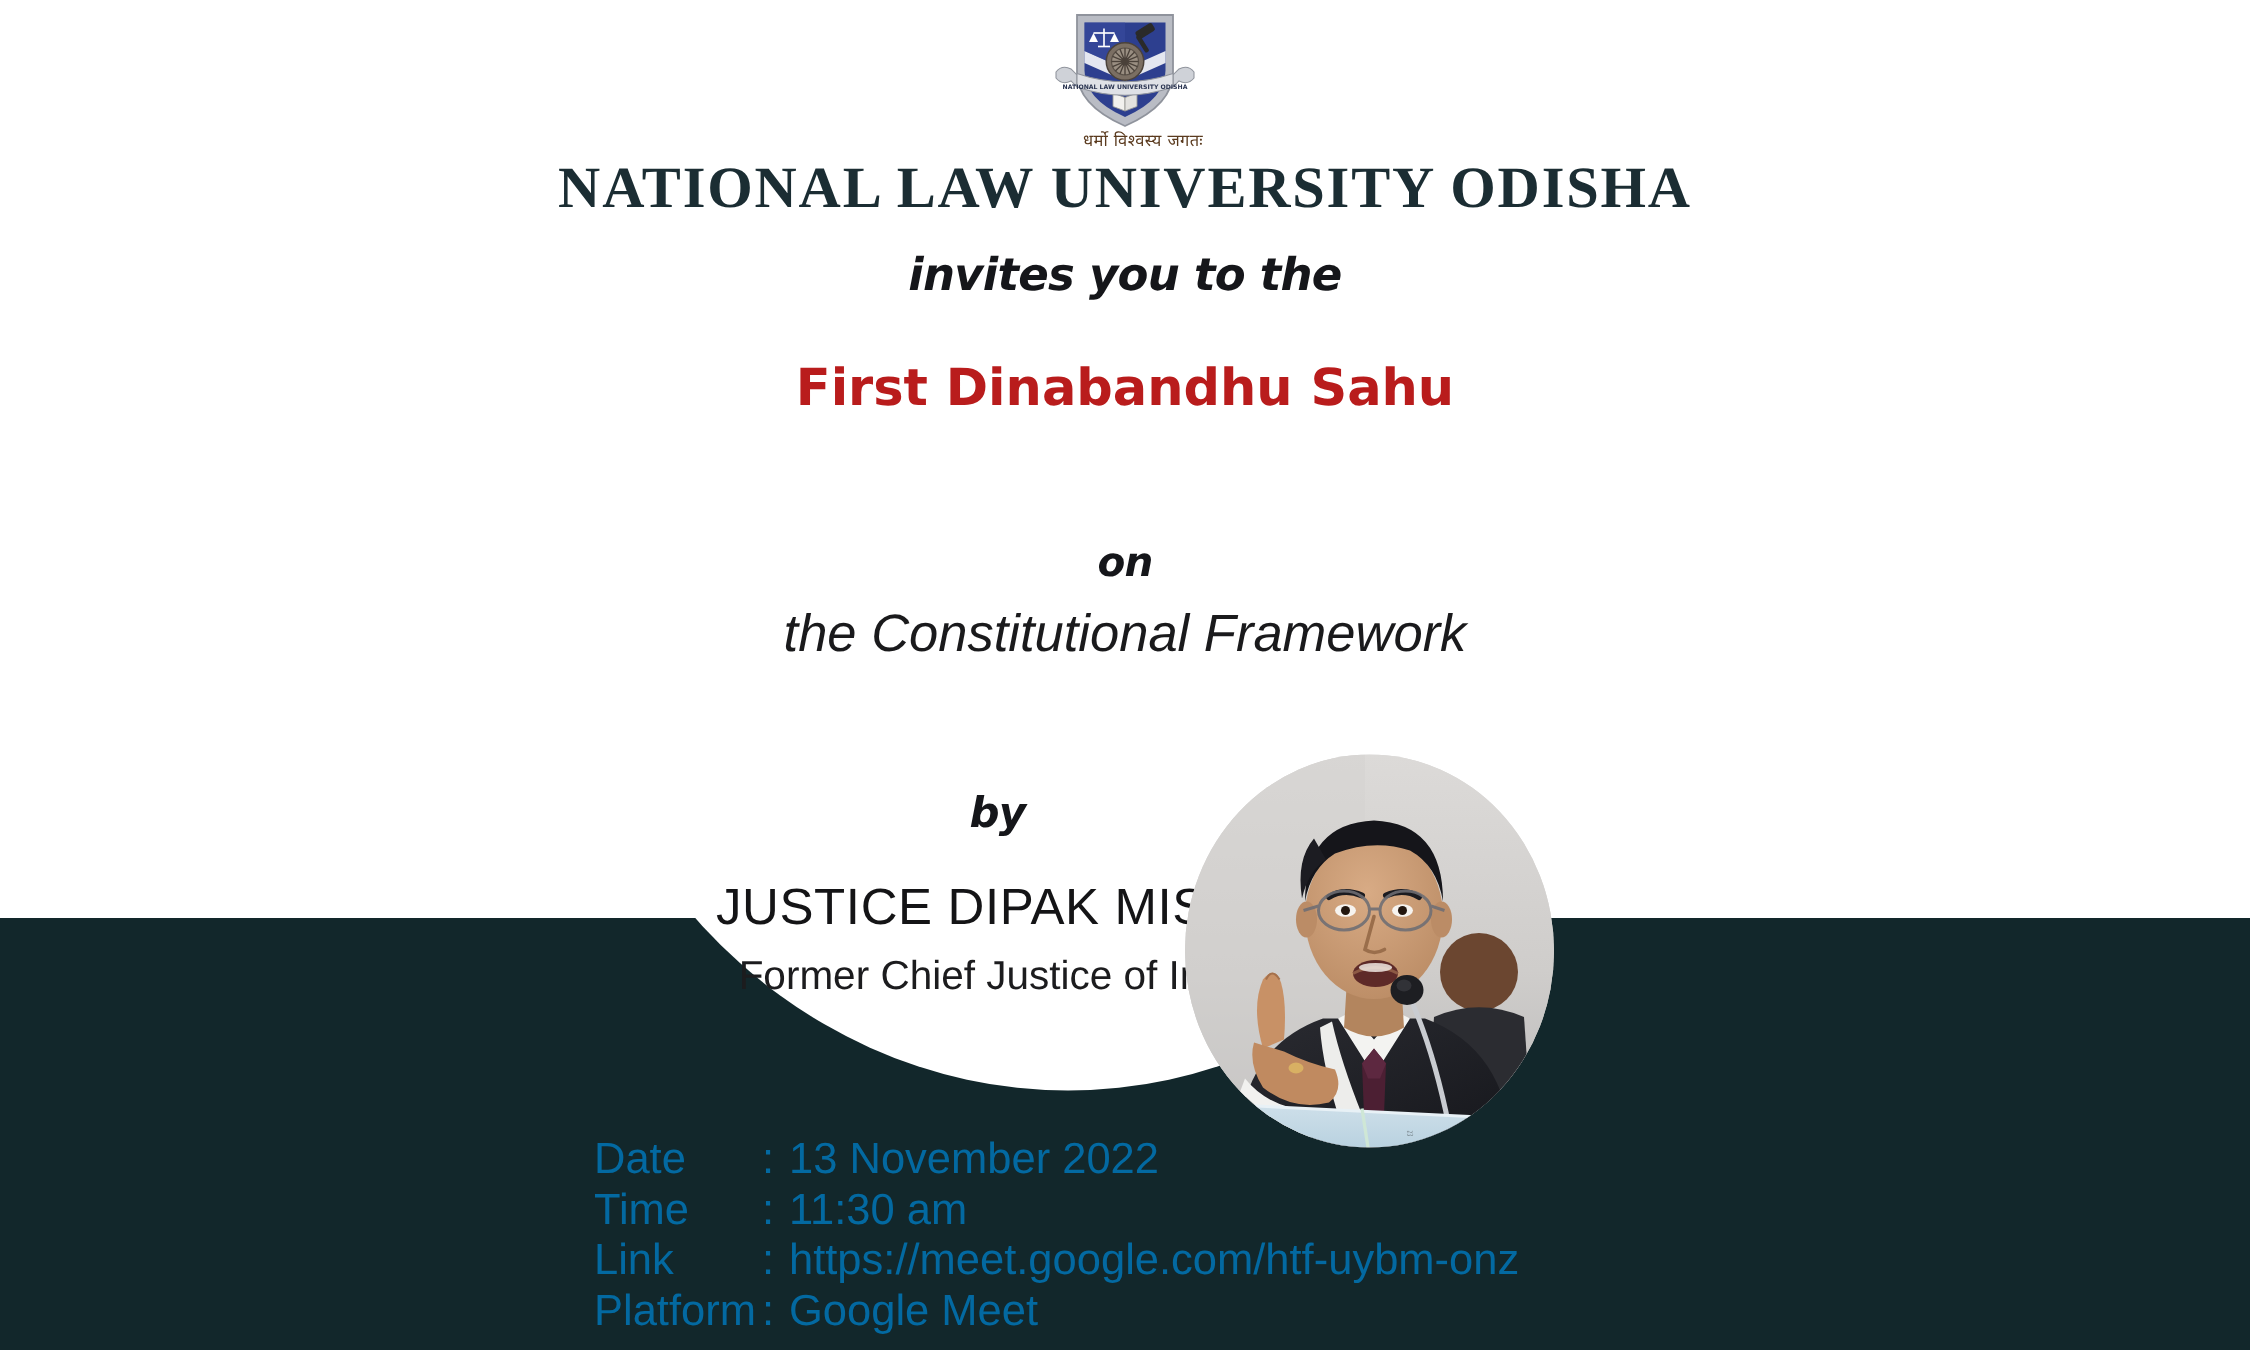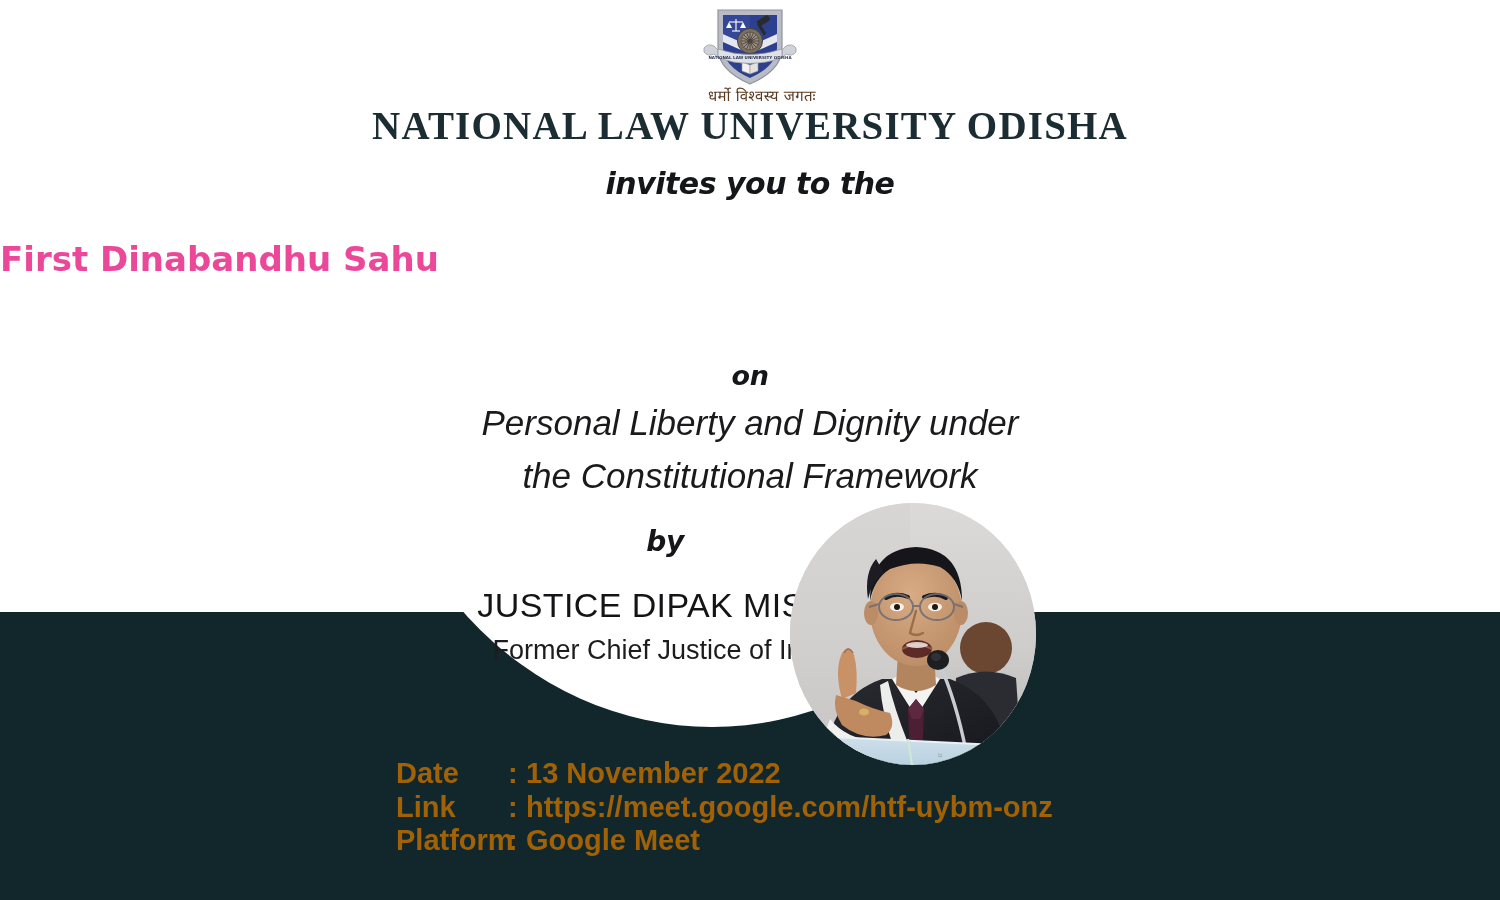--- a/index.html
+++ b/index.html
@@ -33,21 +33,21 @@
     position: absolute;
     left: 0;
     top: 4px;
     width: 1500px;
     text-align: center;
     z-index: 5;
   }
   .logo-svg { display: inline-block; vertical-align: top; }
   .logo-motto {
     font-family: "DejaVu Sans", sans-serif;
-    font-size: 15px;
+    font-size: 11px;
     color: #5a3a1e;
     letter-spacing: 0.3px;
     margin-top: -3px;
     padding-left: 24px;
   }
 
   
   .univ-name {
     position: absolute;
     left: 0;
@@ -80,25 +80,26 @@
     text-align: center;
     font-size: 30px;
     z-index: 5;
   }
 
   .lecture-title {
     position: absolute;
     left: 0;
     top: 232px;
     width: 1500px;
+    text-align: center;
     font-family: "DejaVu Sans", "Liberation Sans", sans-serif;
     font-weight: 700;
     font-size: 34px;
     line-height: 54px;
-    color: #ec4899;
+    color: #b91c1c;
     letter-spacing: 0px;
     z-index: 5;
   }
 
   .on-word {
     position: absolute;
     left: 0;
     top: 360px;
     width: 1500px;
     text-align: center;
@@ -275,21 +276,20 @@
 
   <div class="lecture-title">
     <div>First Dinabandhu Sahu</div>
   </div>
 
   <div class="on-word">
     <span class="script">on</span>
   </div>
 
   <div class="topic">
-    <div>Personal Liberty and Dignity under</div>
     <div>the Constitutional Framework</div>
   </div>
 
   <div class="by-word">
     <span class="script">by</span>
   </div>
 
   <div class="speaker-name">JUSTICE DIPAK MISRA</div>
   <div class="speaker-role">Former Chief Justice of India</div>
 
@@ -379,23 +379,26 @@
       <path d="M0 232 L246 244 L246 262 L0 262 Z" fill="url(#desk)"></path>
       <path d="M0 232 L246 244" stroke="#e8f1f6" stroke-width="2"></path>
       <line x1="118" y1="236" x2="122" y2="262" stroke="#cfe7d6" stroke-width="2.2"></line>
       <g fill="#6f7b80" opacity="0.75" font-family="DejaVu Sans, sans-serif" font-size="7" text-anchor="middle">
         <text x="150" y="254">ಜ</text>
         <text x="192" y="252">ಅಂ</text>
       </g>
     </svg>
   </div>
 
-  <div class="details" style="color: #a16207; font-weight: bold;">
+  <div class="details" style="color: #0369a1;">
     <span class="row">
       <span class="lbl">Date</span><span class="sep">:</span><span class="val">13 November 2022</span>
+    </span>
+    <span class="row">
+      <span class="lbl">Time</span><span class="sep">:</span><span class="val">11:30 am</span>
     </span>
     <span class="row">
       <span class="lbl">Link</span><span class="sep">:</span><span class="val">https://meet.google.com/htf-uybm-onz</span>
     </span>
     <span class="row">
       <span class="lbl">Platform</span><span class="sep">:</span><span class="val">Google Meet</span>
     </span>
   </div>
 
 </div>

